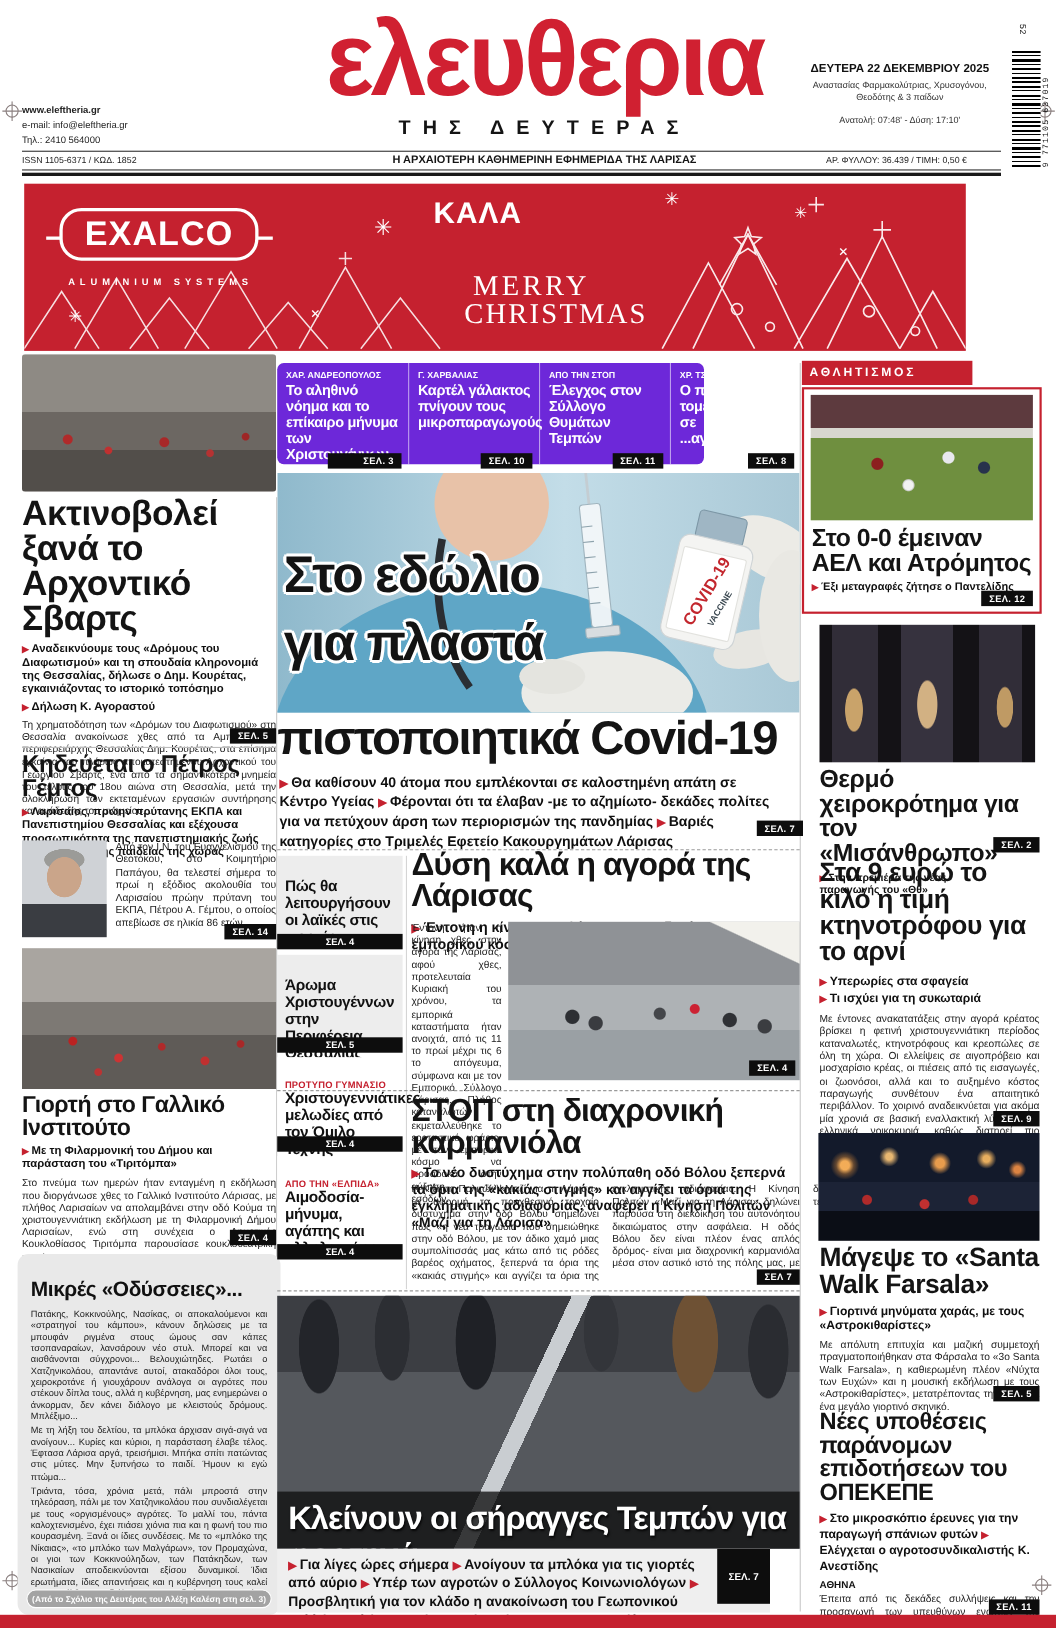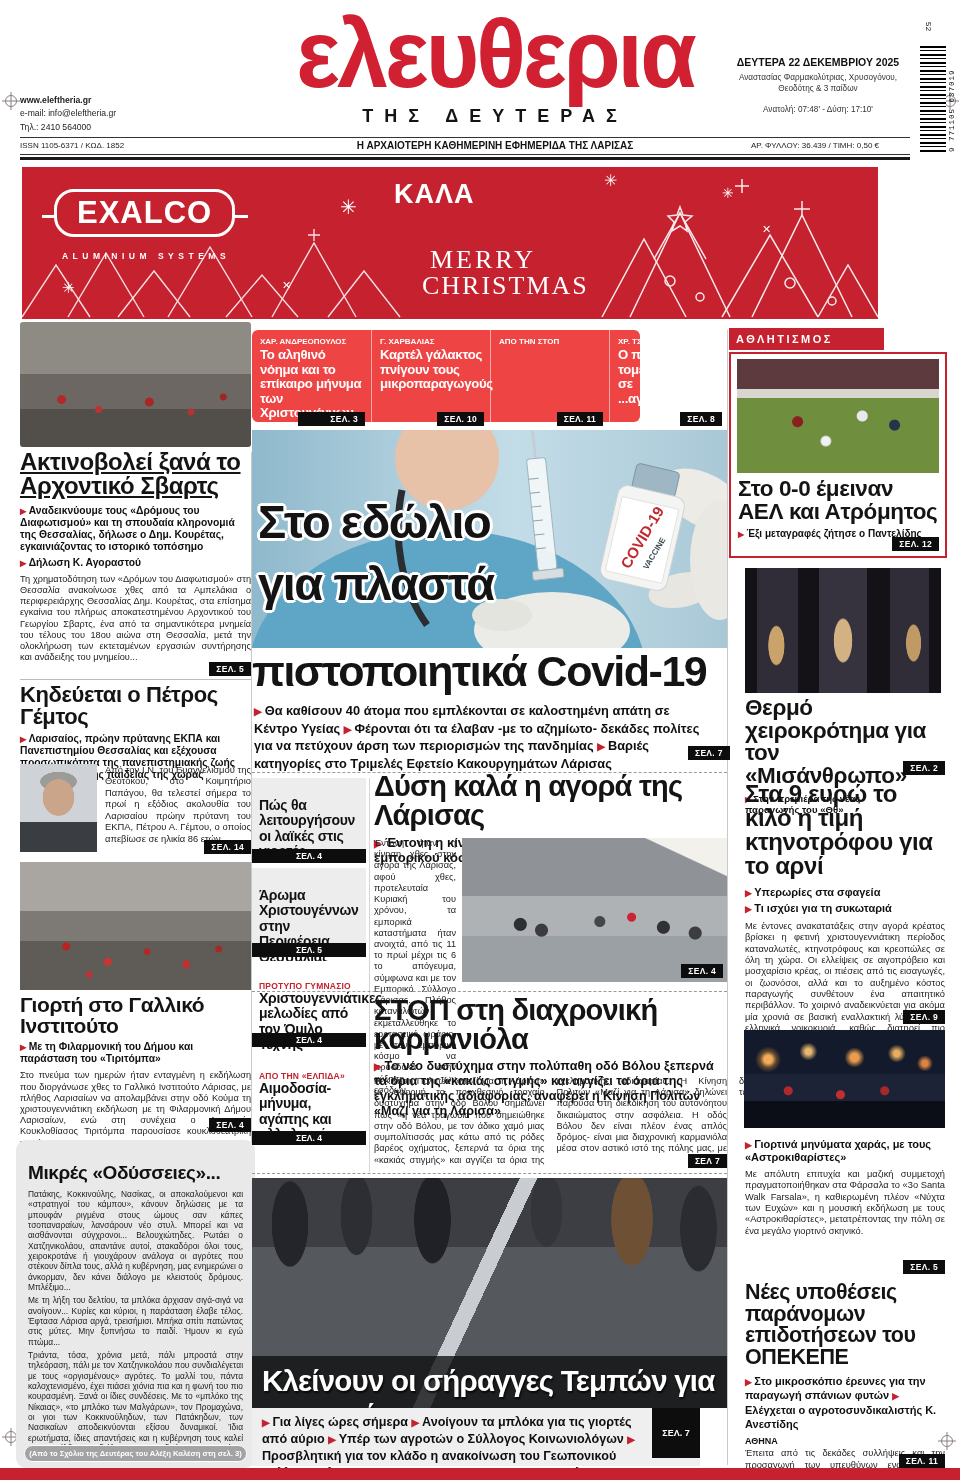--- a/index.html
+++ b/index.html
@@ -139,33 +139,34 @@
 
 <div class="photo" style="left:20px;top:322px;width:231px;height:125px;border-radius:3px;
        background:
         radial-gradient(circle at 18% 62%, #b02a2a 0 4px, transparent 5px),
         radial-gradient(circle at 34% 70%, #c03030 0 3px, transparent 4px),
         radial-gradient(circle at 56% 64%, #a82828 0 4px, transparent 5px),
         radial-gradient(circle at 74% 72%, #b53232 0 3px, transparent 4px),
         radial-gradient(circle at 88% 60%, #9e2626 0 3px, transparent 4px),
         linear-gradient(180deg,#8e8a84 0 42%, #6c6762 42% 70%, #524e4a 70% 100%);"></div>
 
-<div class="ab" style="left:252px;top:330px;width:388px;height:92px;background:#ef4444;border-radius:6px;display:flex;">
+<div class="ab" style="left:252px;top:330px;width:388px;height:92px;background:#6d28d9;border-radius:6px;display:flex;">
   <div class="ab" style="left:0;top:0;width:119px;height:92px;padding:7px 8px;box-sizing:border-box;">
     <div style="color:#fff;font-size:8px;font-weight:700;">ΧΑΡ. ΑΝΔΡΕΟΠΟΥΛΟΣ</div>
     <div style="color:#fff;font-weight:700;font-size:13.2px;line-height:1.1;letter-spacing:-0.3px;margin-top:2px;">Το αληθινό νόημα και το επίκαιρο μήνυμα των Χριστουγέννων</div>
     <span class="badge" style="right:6px;bottom:-4px;padding-left:32px;">ΣΕΛ. 3</span>
   </div>
   <div class="ab" style="left:119px;top:0;width:119px;height:92px;padding:7px 8px;box-sizing:border-box;border-left:1px solid rgba(255,255,255,.55);">
     <div style="color:#fff;font-size:8px;font-weight:700;">Γ. ΧΑΡΒΑΛΙΑΣ</div>
     <div style="color:#fff;font-weight:700;font-size:13.2px;line-height:1.1;letter-spacing:-0.3px;margin-top:2px;">Καρτέλ γάλακτος πνίγουν τους μικροπαραγωγούς</div>
     <span class="badge" style="right:6px;bottom:-4px;">ΣΕΛ. 10</span>
   </div>
   <div class="ab" style="left:238px;top:0;width:119px;height:92px;padding:7px 8px;box-sizing:border-box;border-left:1px solid rgba(255,255,255,.55);">
     <div style="color:#fff;font-size:8px;font-weight:700;">ΑΠΟ ΤΗΝ ΣΤΟΠ</div>
+    <div style="color:#fff;font-weight:700;font-size:13.2px;line-height:1.1;letter-spacing:-0.3px;margin-top:2px;">Έλεγχος στον Σύλλογο Θυμάτων Τεμπών</div>
     <span class="badge" style="right:6px;bottom:-4px;">ΣΕΛ. 11</span>
   </div>
   <div class="ab" style="left:357px;top:0;width:119px;height:92px;padding:7px 8px;box-sizing:border-box;border-left:1px solid rgba(255,255,255,.55);">
     <div style="color:#fff;font-size:8px;font-weight:700;">ΧΡ. ΤΣΑΝΤΗΛΑΣ</div>
     <div style="color:#fff;font-weight:700;font-size:13.2px;line-height:1.1;letter-spacing:-0.3px;margin-top:2px;">Ο πρωτογενής τομέας γεωργίας σε ...αγρανάπαυση</div>
     <span class="badge" style="right:6px;bottom:-4px;">ΣΕΛ. 8</span>
   </div>
 </div>
 
 <div class="vline" style="left:251px;top:452px;height:1013px;"></div>
@@ -180,21 +181,21 @@
           radial-gradient(circle at 30% 55%, #8c1f1f 0 5px, transparent 6px),
           radial-gradient(circle at 62% 50%, #e8e8ee 0 5px, transparent 6px),
           radial-gradient(circle at 78% 58%, #27324c 0 5px, transparent 6px),
           linear-gradient(180deg,#5d3a3e 0 26%, #d8d6cf 26% 34%, #6f8f3f 34% 100%);"></div>
   <div class="hl" style="position:absolute;left:7px;top:124px;width:200px;font-size:22.5px;line-height:1.02;">Στο 0-0 έμειναν ΑΕΛ και Ατρόμητος</div>
   <div class="bl" style="position:absolute;left:7px;top:174px;width:200px;font-size:10px;">Έξι μεταγραφές ζήτησε ο Παντελίδης</div>
   <span class="badge" style="right:6px;bottom:5px;">ΣΕΛ. 12</span>
 </div>
 
 <div class="ab" style="left:20px;top:450px;width:231px;height:226px;">
-  <div class="hl" style="font-size:24px;text-decoration:underline;">Ακτινοβολεί ξανά το Αρχοντικό Σβαρτς</div>
+  <div class="hl" style="font-size:32px;">Ακτινοβολεί ξανά το Αρχοντικό Σβαρτς</div>
   <div class="bl" style="font-size:10.3px;margin-top:7px;">Αναδεικνύουμε τους «Δρόμους του Διαφωτισμού» και τη σπουδαία κληρονομιά της Θεσσαλίας, δήλωσε ο Δημ. Κουρέτας, εγκαινιάζοντας το ιστορικό τοπόσημο</div>
   <div class="bl" style="font-size:10.3px;margin-top:3px;">Δήλωση Κ. Αγοραστού</div>
   <div class="body-txt" style="margin-top:5px;">Τη χρηματοδότηση των «Δρόμων του Διαφωτισμού» στη Θεσσαλία ανακοίνωσε χθες από τα Αμπελάκια ο περιφερειάρχης Θεσσαλίας Δημ. Κουρέτας, στα επίσημα εγκαίνια του πλήρως αποκατεστημένου Αρχοντικού του Γεωργίου Σβαρτς, ένα από τα σημαντικότερα μνημεία του τέλους του 18ου αιώνα στη Θεσσαλία, μετά την ολοκλήρωση των εκτεταμένων εργασιών συντήρησης και ανάδειξης του μνημείου...</div>
   <span class="badge" style="right:0;bottom:0;">ΣΕΛ. 5</span>
 </div>
 <div class="hline" style="left:20px;top:679px;width:231px;"></div>
 
 <div class="ab" style="left:20px;top:684px;width:231px;height:172px;">
   <div class="hl" style="font-size:22px;">Κηδεύεται ο Πέτρος Γέμτος</div>
   <div class="bl" style="font-size:10.3px;margin-top:5px;">Λαρισαίος, πρώην πρύτανης ΕΚΠΑ και Πανεπιστημίου Θεσσαλίας και εξέχουσα προσωπικότητα της πανεπιστημιακής ζωής και της ανώτατης παιδείας της χώρας</div>
@@ -385,20 +386,21 @@
         radial-gradient(circle at 12% 30%, rgba(255,180,90,.95) 0 4px, rgba(255,160,60,.35) 8px, transparent 13px),
         radial-gradient(circle at 32% 22%, rgba(255,200,120,.9) 0 3px, transparent 9px),
         radial-gradient(circle at 55% 28%, rgba(255,170,80,.9) 0 4px, transparent 10px),
         radial-gradient(circle at 76% 24%, rgba(255,190,100,.9) 0 3px, transparent 9px),
         radial-gradient(circle at 90% 34%, rgba(255,150,70,.85) 0 3px, transparent 8px),
         radial-gradient(circle at 22% 62%, #b02a2a 0 4px, transparent 5px),
         radial-gradient(circle at 48% 66%, #c03030 0 4px, transparent 5px),
         radial-gradient(circle at 70% 62%, #a82828 0 4px, transparent 5px),
         linear-gradient(180deg,#131a2b 0 45%, #1c2336 45% 72%, #0b0e16 72% 100%);"></div>
 <div class="ab" style="left:745px;top:1132px;width:200px;height:142px;">
+  <div class="hl" style="font-size:24px;">Μάγεψε το «Santa Walk Farsala»</div>
   <div class="bl" style="font-size:11px;margin-top:6px;">Γιορτινά μηνύματα χαράς, με τους «Αστροκιθαρίστες»</div>
   <div class="body-txt" style="margin-top:5px;font-size:9.3px;">Με απόλυτη επιτυχία και μαζική συμμετοχή πραγματοποιήθηκαν στα Φάρσαλα το «3ο Santa Walk Farsala», η καθιερωμένη πλέον «Νύχτα των Ευχών» και η μουσική εκδήλωση με τους «Αστροκιθαρίστες», μετατρέποντας την πόλη σε ένα μεγάλο γιορτινό σκηνικό.</div>
   <span class="badge" style="right:0;bottom:0;">ΣΕΛ. 5</span>
 </div>
 
 <div class="ab" style="left:745px;top:1282px;width:200px;height:186px;">
   <div class="hl" style="font-size:21.5px;">Νέες υποθέσεις παράνομων επιδοτήσεων του ΟΠΕΚΕΠΕ</div>
   <div style="margin-top:6px;font-size:11px;line-height:1.3;">
     <span class="seg">Στο μικροσκόπιο έρευνες για την παραγωγή σπάνιων φυτών</span>
     <span class="seg">Ελέγχεται ο αγροτοσυνδικαλιστής Κ. Ανεστίδης</span>

